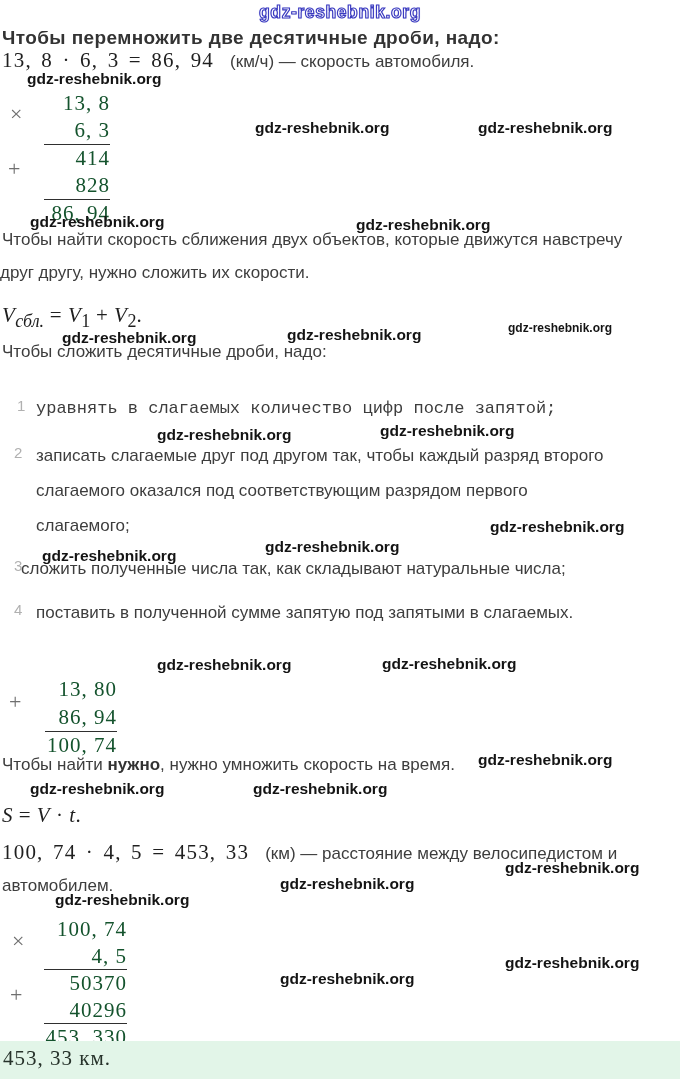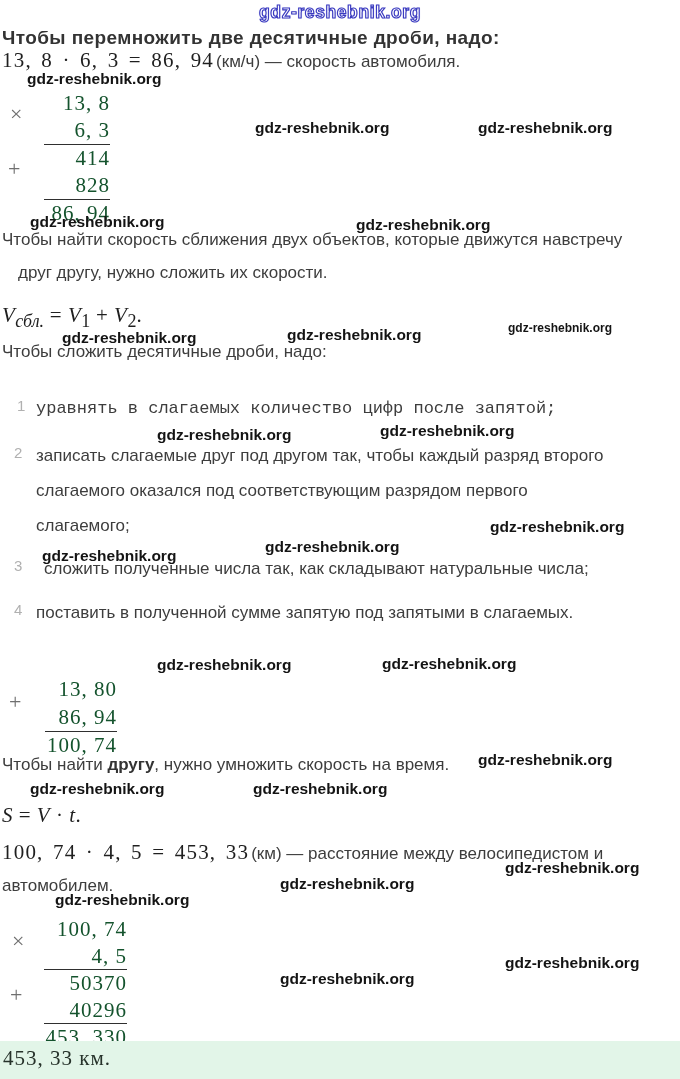--- a/index.html
+++ b/index.html
@@ -27,21 +27,21 @@
     letter-spacing:.4px; white-space:nowrap;
   }
   
   .line { position:absolute; white-space:nowrap; }
   .sans { font-size:17px; color:#3d3d3d; }
   .eq-line { position:absolute; white-space:nowrap; }
   .eq-line .math-part {
     font-family:"Liberation Serif", serif; font-size:21px; color:#1f1f1f;
     letter-spacing:1.2px; word-spacing:3px;
   }
-  .eq-line .sans-part { font-size:17px; color:#3d3d3d; margin-left:2px; }
+  .eq-line .sans-part { font-size:17px; color:#3d3d3d; margin-left:16px; }
   .formula {
     position:absolute; font-family:"Liberation Serif", serif; font-size:21px;
     color:#1f1f1f; white-space:pre; letter-spacing:.5px;
   }
   .formula .it { font-style:italic; }
   .formula sub { font-size:18px; line-height:0; letter-spacing:0; }
   .formula sub.it { font-style:italic; }
   
   .list-num { position:absolute; font-size:15px; color:#b0b0b0; }
   .list-item { position:absolute; }
@@ -92,21 +92,21 @@
     <div class="num">828</div>
     <div class="num rule">86, 94</div>
   </div>
 
   <div class="wm" style="left:255px; top:119px;">gdz-reshebnik.org</div>
   <div class="wm" style="left:478px; top:119px;">gdz-reshebnik.org</div>
   <div class="wm" style="left:30px; top:213px;">gdz-reshebnik.org</div>
   <div class="wm" style="left:356px; top:216px;">gdz-reshebnik.org</div>
 
   <div class="line sans" style="left:2px; top:230px;">Чтобы найти скорость сближения двух объектов, которые движутся навстречу</div>
-  <div class="line sans" style="left:18px; top:263px;text-align:center;">друг другу, нужно сложить их скорости.</div>
+  <div class="line sans" style="left:0; top:263px;text-align:center;">друг другу, нужно сложить их скорости.</div>
 
   <div class="formula" style="left:2px; top:303px;"><span class="it">V</span><sub class="it">сбл.</sub><span> = </span><span class="it">V</span><sub>1</sub><span> + </span><span class="it">V</span><sub>2</sub><span>.</span></div>
 
   <div class="wm" style="left:62px; top:329px;">gdz-reshebnik.org</div>
   <div class="wm" style="left:287px; top:326px;">gdz-reshebnik.org</div>
   <div class="wm small" style="left:508px; top:321px;">gdz-reshebnik.org</div>
 
   <div class="line sans" style="left:2px; top:342px;">Чтобы сложить десятичные дроби, надо:</div>
 
   <div class="list-num" style="left:17px; top:397px;">1</div>
@@ -122,41 +122,41 @@
     <div class="list-line">записать слагаемые друг под другом так, чтобы каждый разряд второго</div>
     <div class="list-line">слагаемого оказался под соответствующим разрядом первого</div>
     <div class="list-line">слагаемого;</div>
   </div>
 
   <div class="wm" style="left:490px; top:518px;">gdz-reshebnik.org</div>
   <div class="wm" style="left:265px; top:538px;">gdz-reshebnik.org</div>
   <div class="wm" style="left:42px; top:547px;">gdz-reshebnik.org</div>
 
   <div class="list-num" style="left:14px; top:557px;">3</div>
-  <div class="list-item" style="left:44px; top:551px;">
+  <div class="list-item" style="left:21px; top:551px;">
     <div class="list-line">сложить полученные числа так, как складывают натуральные числа;</div>
   </div>
 
   <div class="list-num" style="left:14px; top:601px;">4</div>
   <div class="list-item" style="left:36px; top:595px;">
     <div class="list-line">поставить в полученной сумме запятую под запятыми в слагаемых.</div>
   </div>
 
 
   <div class="wm" style="left:157px; top:656px;">gdz-reshebnik.org</div>
   <div class="wm" style="left:382px; top:655px;">gdz-reshebnik.org</div>
 
   <span class="op" style="left:9px; top:691px;">+</span>
   <div class="arith" style="left:45px; top:676px; width:72px; --lh:27.5px;">
     <div class="num">13, 80</div>
     <div class="num">86, 94</div>
     <div class="num rule">100, 74</div>
   </div>
 
-  <div class="line sans" style="left:2px; top:755px;"><span>Чтобы найти </span><b class="bld">другу</b><span>, нужно умножить скорость на время.</span></div>
+  <div class="line sans" style="left:2px; top:755px;"><span>Чтобы найти </span><b class="bld">нужно</b><span>, нужно умножить скорость на время.</span></div>
 
   <div class="wm" style="left:478px; top:751px;">gdz-reshebnik.org</div>
   <div class="wm" style="left:30px; top:780px;">gdz-reshebnik.org</div>
   <div class="wm" style="left:253px; top:780px;">gdz-reshebnik.org</div>
 
   <div class="formula" style="left:2px; top:803px;"><span class="it">S</span><span> = </span><span class="it">V</span><span> · </span><span class="it">t</span><span>.</span></div>
 
   <div class="eq-line" style="left:2px; top:840px;"><span class="math-part">100, 74 · 4, 5 = 453, 33</span><span class="sans-part">(км) — расстояние между велосипедистом и</span></div>
   <div class="line sans" style="left:2px; top:876px;">автомобилем.</div>
 

